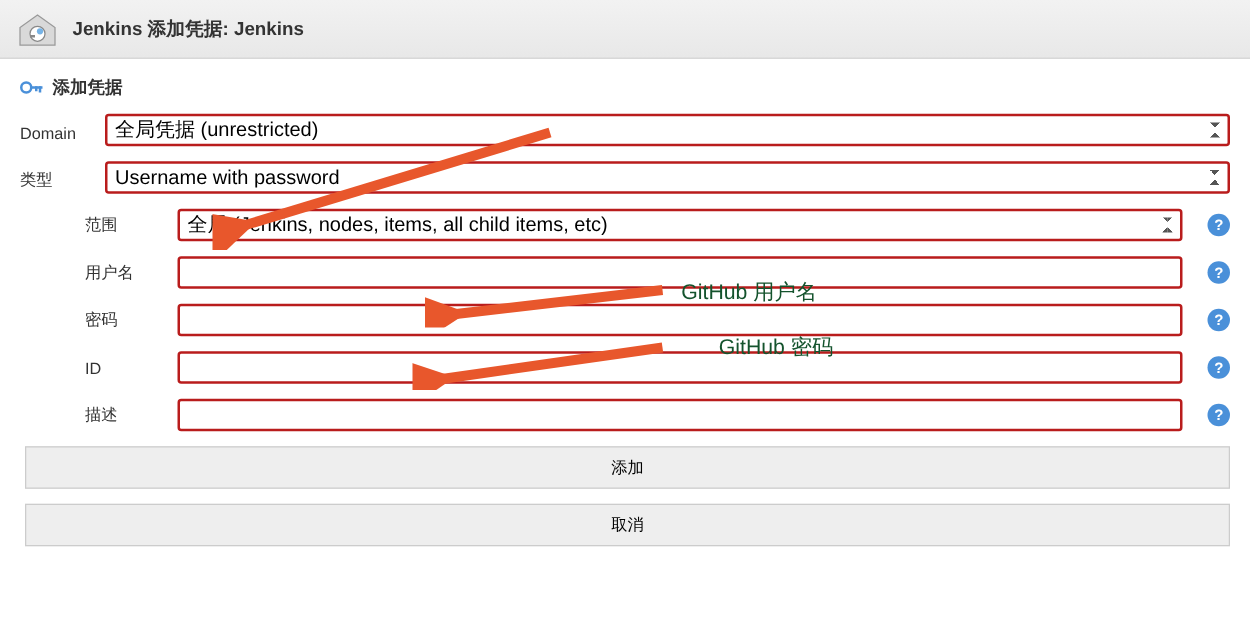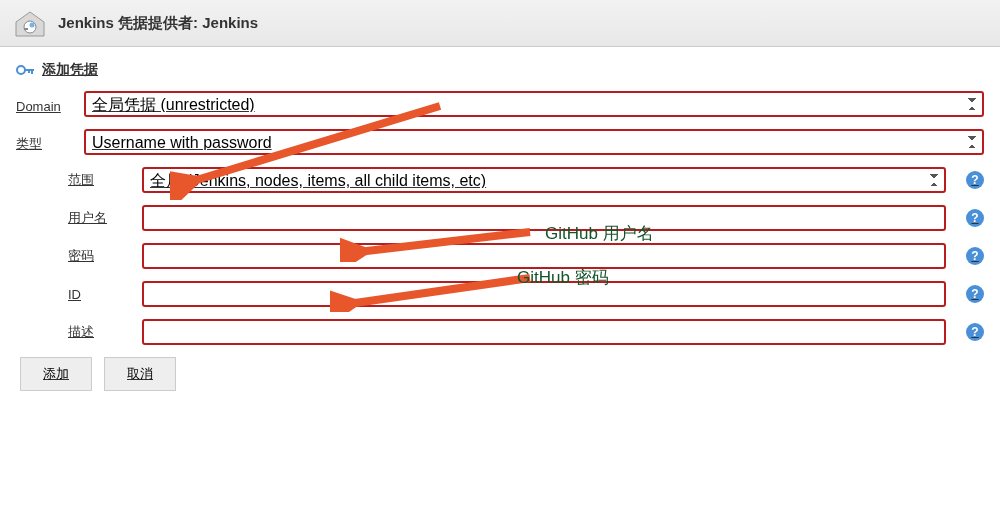--- a/index.html
+++ b/index.html
@@ -25,21 +25,20 @@
     height: 30px;
     display: inline-block;
     position: relative;
   }
   .page-title {
     font-weight: bold;
     font-size: 15px;
   }
   .content {
     padding: 14px 16px;
-    text-decoration: underline;
   }
   .section-head {
     display: flex;
     align-items: center;
     gap: 6px;
     margin-bottom: 12px;
   }
   .key-icon {
     display: inline-block;
     width: 20px;
@@ -115,20 +114,21 @@
     justify-content: center;
     margin-left: 4px;
     cursor: pointer;
     flex: 0 0 18px;
   }
   .buttons {
     margin-top: 10px;
     display: flex;
     gap: 12px;
     padding-left: 4px;
+    flex-direction: column;
   }
   .btn {
     background: #eee;
     border: 1px solid #ccc;
     padding: 7px 22px;
     font-size: 13px;
     cursor: pointer;
     font-family: inherit;
   }
   .anno {
@@ -144,21 +144,21 @@
 
 <div class="topbar">
   <span class="jenkins-logo">
     <svg viewBox="0 0 36 30">
       <path d="M4 28 L4 14 L18 4 L32 14 L32 28 Z" fill="#d9d9d9" stroke="#999" stroke-width="1"></path>
       <circle cx="18" cy="19" r="6" fill="#fff" stroke="#888" stroke-width="1"></circle>
       <circle cx="20" cy="17" r="2.5" fill="#76b3e6"></circle>
       <rect x="12" y="20" width="4" height="2" fill="#888"></rect>
     </svg>
   </span>
-  <span class="page-title">Jenkins 凭据提供者: Jenkins</span>
+  <span class="page-title">Jenkins 添加凭据: Jenkins</span>
 </div>
 
 <div class="content">
 
   <div class="section-head">
     <span class="key-icon">
       <svg viewBox="0 0 20 14">
         <circle cx="5" cy="7" r="4" fill="none" stroke="#4a90d9" stroke-width="2"></circle>
         <rect x="8" y="6" width="10" height="2" fill="#4a90d9"></rect>
         <rect x="15" y="6" width="2" height="5" fill="#4a90d9"></rect>
@@ -251,13 +251,13 @@
 <div class="anno" style="left:545px;top:222px">GitHub 用户名</div>
 
 <svg class="arrow" style="left:330px;top:272px" width="210" height="40">
   <defs>
       <marker id="ah3" markerWidth="12" markerHeight="12" refX="2" refY="5" orient="auto">
     <path d="M10 0 L0 5 L10 10 Z" fill="#e8572c"></path>
       </marker>
     </defs>
   <line x1="200" y1="6" x2="18" y2="32" stroke="#e8572c" stroke-width="8" marker-end="url(#ah3)"></line>
 </svg>
-<div class="anno" style="left:517px;top:266px">GitHub 密码</div>
+<div class="anno" style="left:575px;top:266px">GitHub 密码</div>
 
 </body></html>

